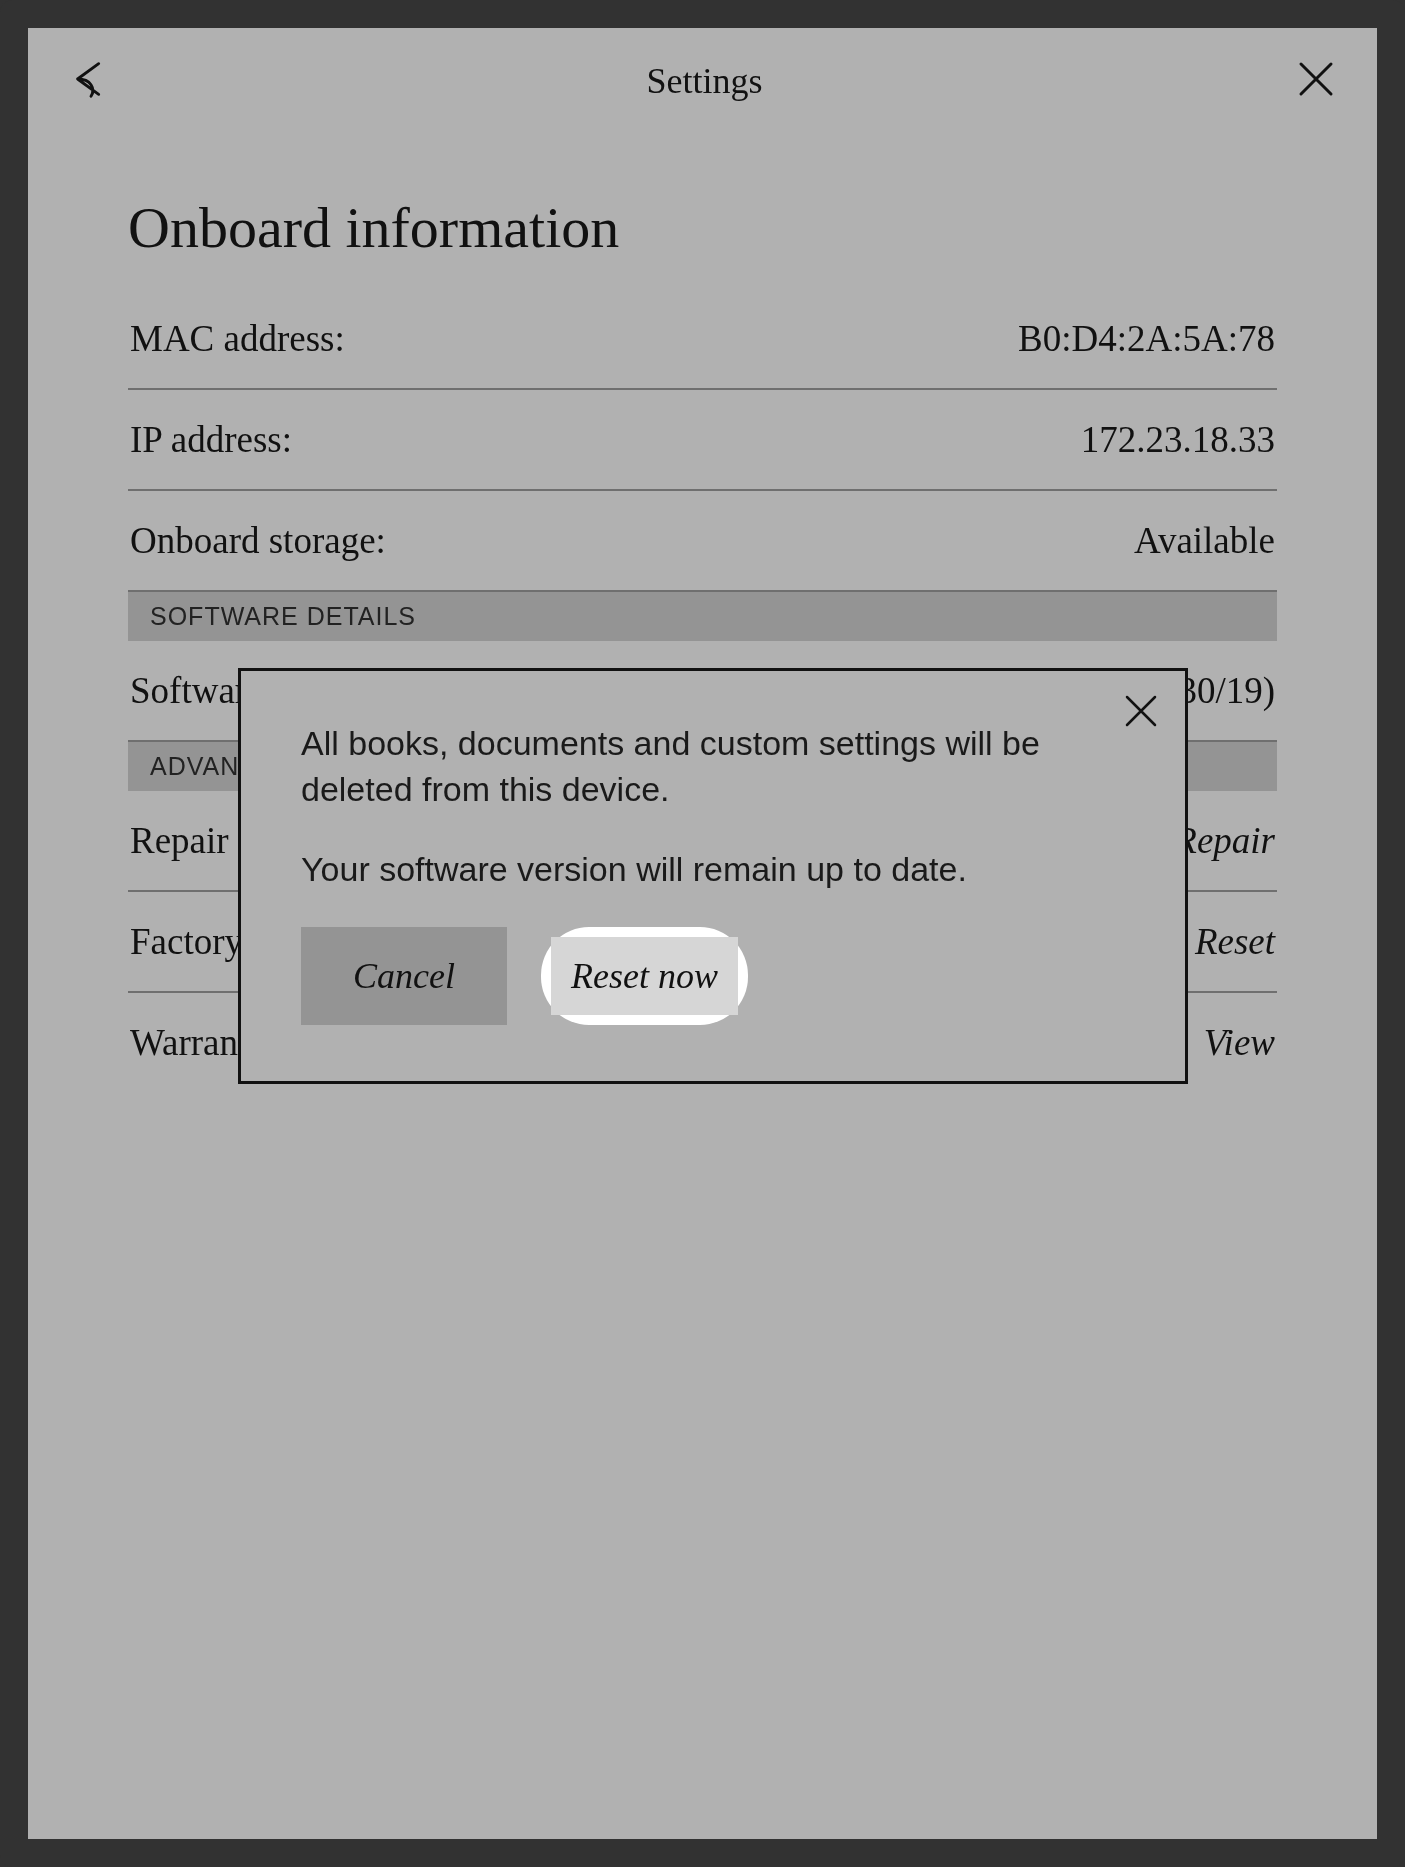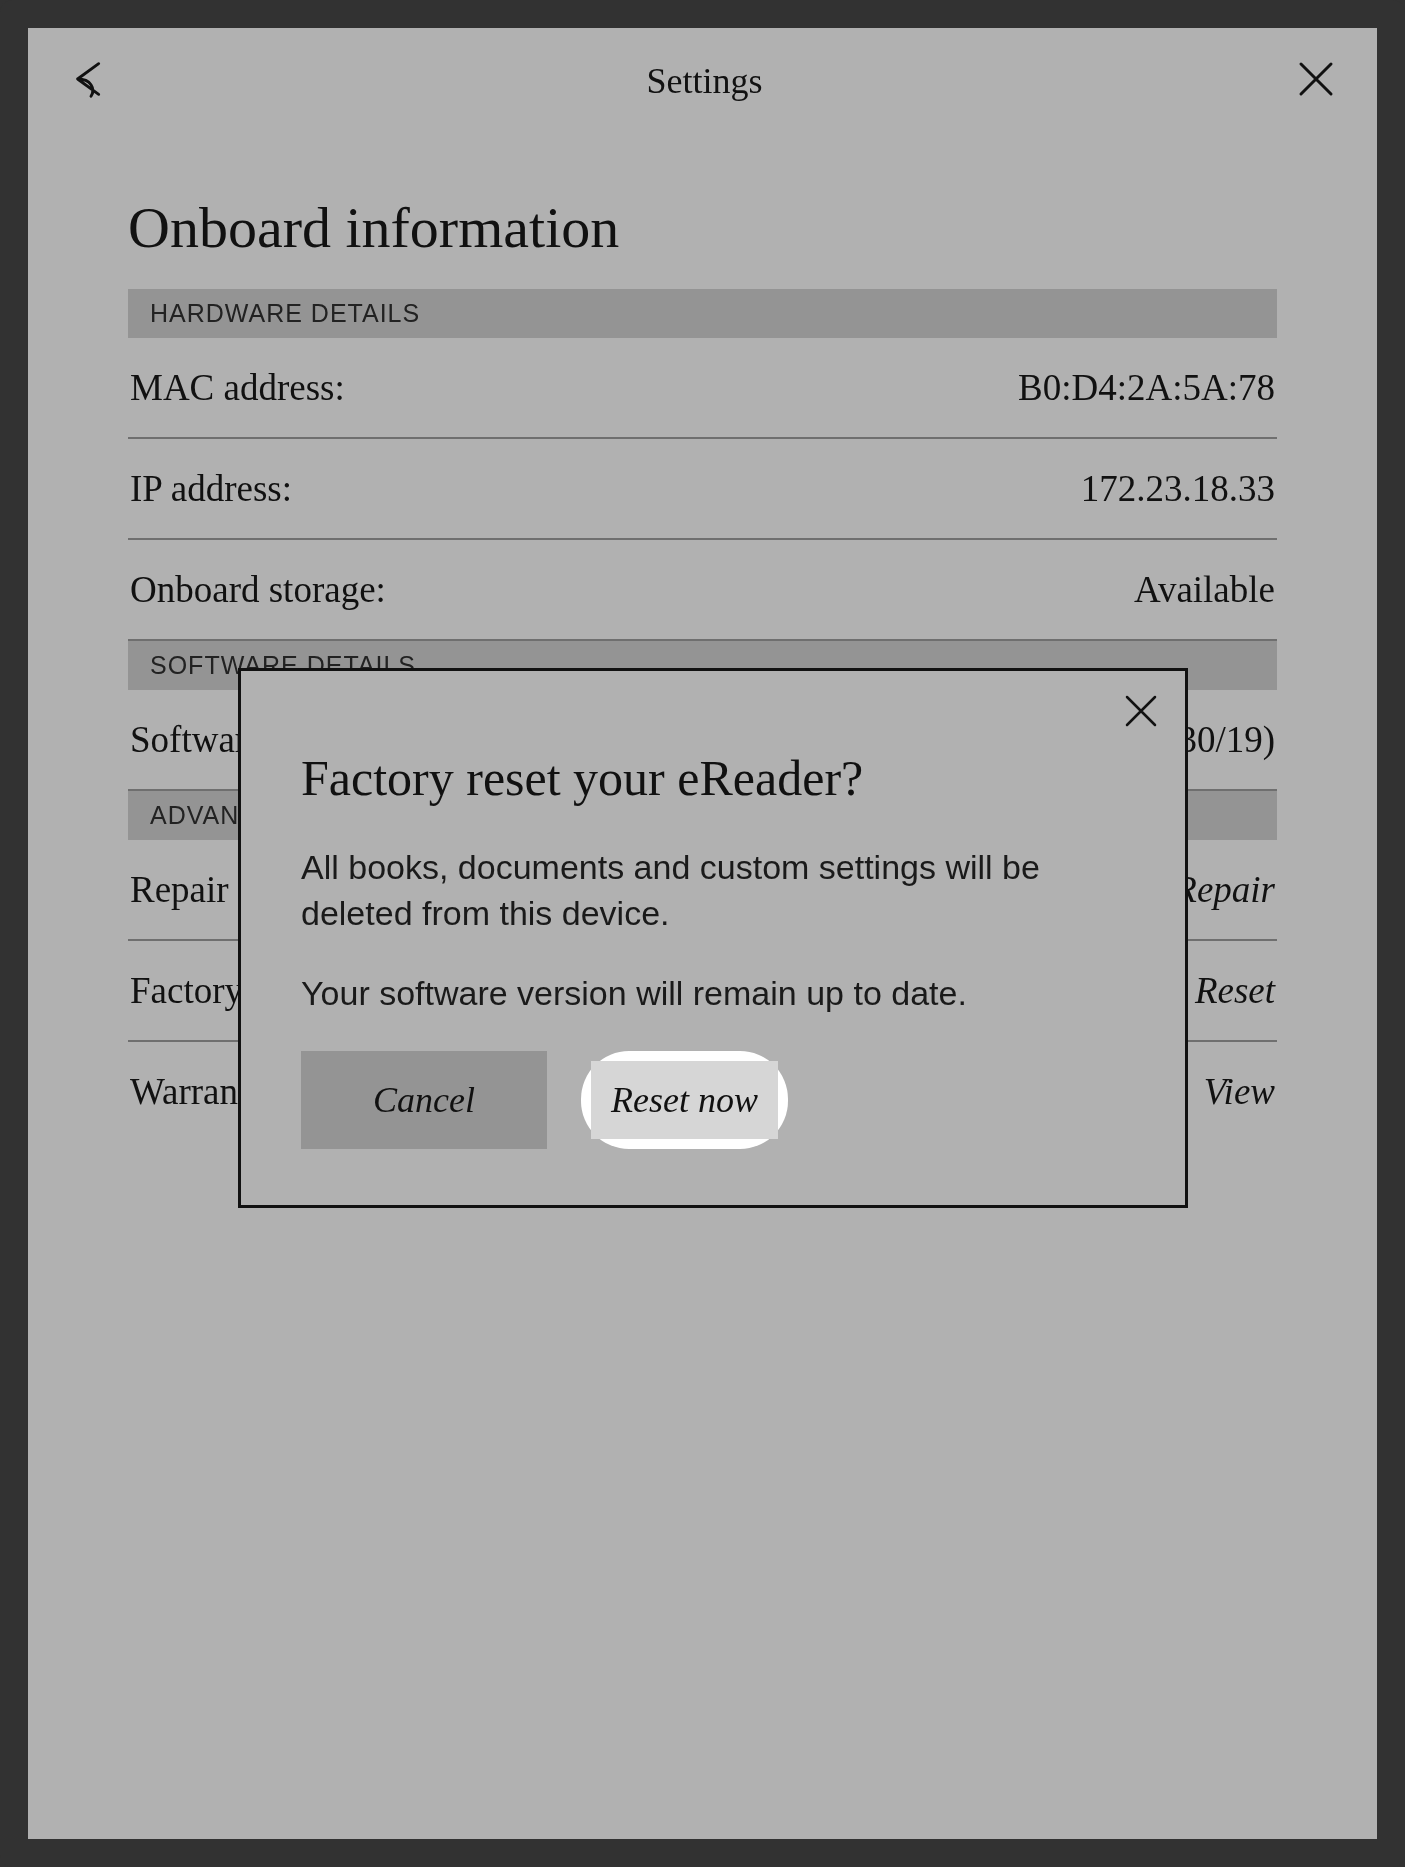--- a/index.html
+++ b/index.html
@@ -103,21 +103,21 @@
   }
   .modal-actions {
     display: flex;
     gap: 34px;
     margin-top: 6px;
   }
   .btn {
     font-family: Georgia, 'Times New Roman', serif;
     font-style: italic;
     font-size: 36px;
-    padding: 18px 72px;
+    padding: 18px 52px;
     border: none;
     cursor: pointer;
     color: #111;
   }
   .btn-cancel {
     background: #949494;
   }
   .btn-reset-wrap {
     background: #fff;
     border-radius: 48px;
@@ -146,21 +146,20 @@
         <svg viewBox="0 0 42 42">
           <path d="M6 6 L36 36 M36 6 L6 36" stroke="#111" stroke-width="3" stroke-linecap="round"></path>
         </svg>
       </div>
     </div>
 
     <h1 class="page-title">Onboard information</h1>
 
     <div class="content">
 
-      <div class="section-header">HARDWARE DETAILS</div>
 
 
       <div class="row">
         <span class="label">MAC address:</span>
         <span class="value">B0:D4:2A:5A:78</span>
       </div>
 
       <div class="row">
         <span class="label">IP address:</span>
         <span class="value">172.23.18.33</span>
@@ -196,21 +195,20 @@
       </div>
 
     </div>
 
     <div class="modal">
       <div class="modal-close">
         <svg viewBox="0 0 36 36">
           <path d="M4 4 L32 32 M32 4 L4 32" stroke="#111" stroke-width="2.5" stroke-linecap="round"></path>
         </svg>
       </div>
-      <h2 class="modal-title">Factory reset your eReader?</h2>
       <div class="modal-body">
         <p>All books, documents and custom settings will be deleted from this device.</p>
         <p>Your software version will remain up to date.</p>
       </div>
       <div class="modal-actions">
         <button class="btn btn-cancel">Cancel</button>
         <span class="btn-reset-wrap">
           <button class="btn btn-reset">Reset now</button>
         </span>
       </div>

